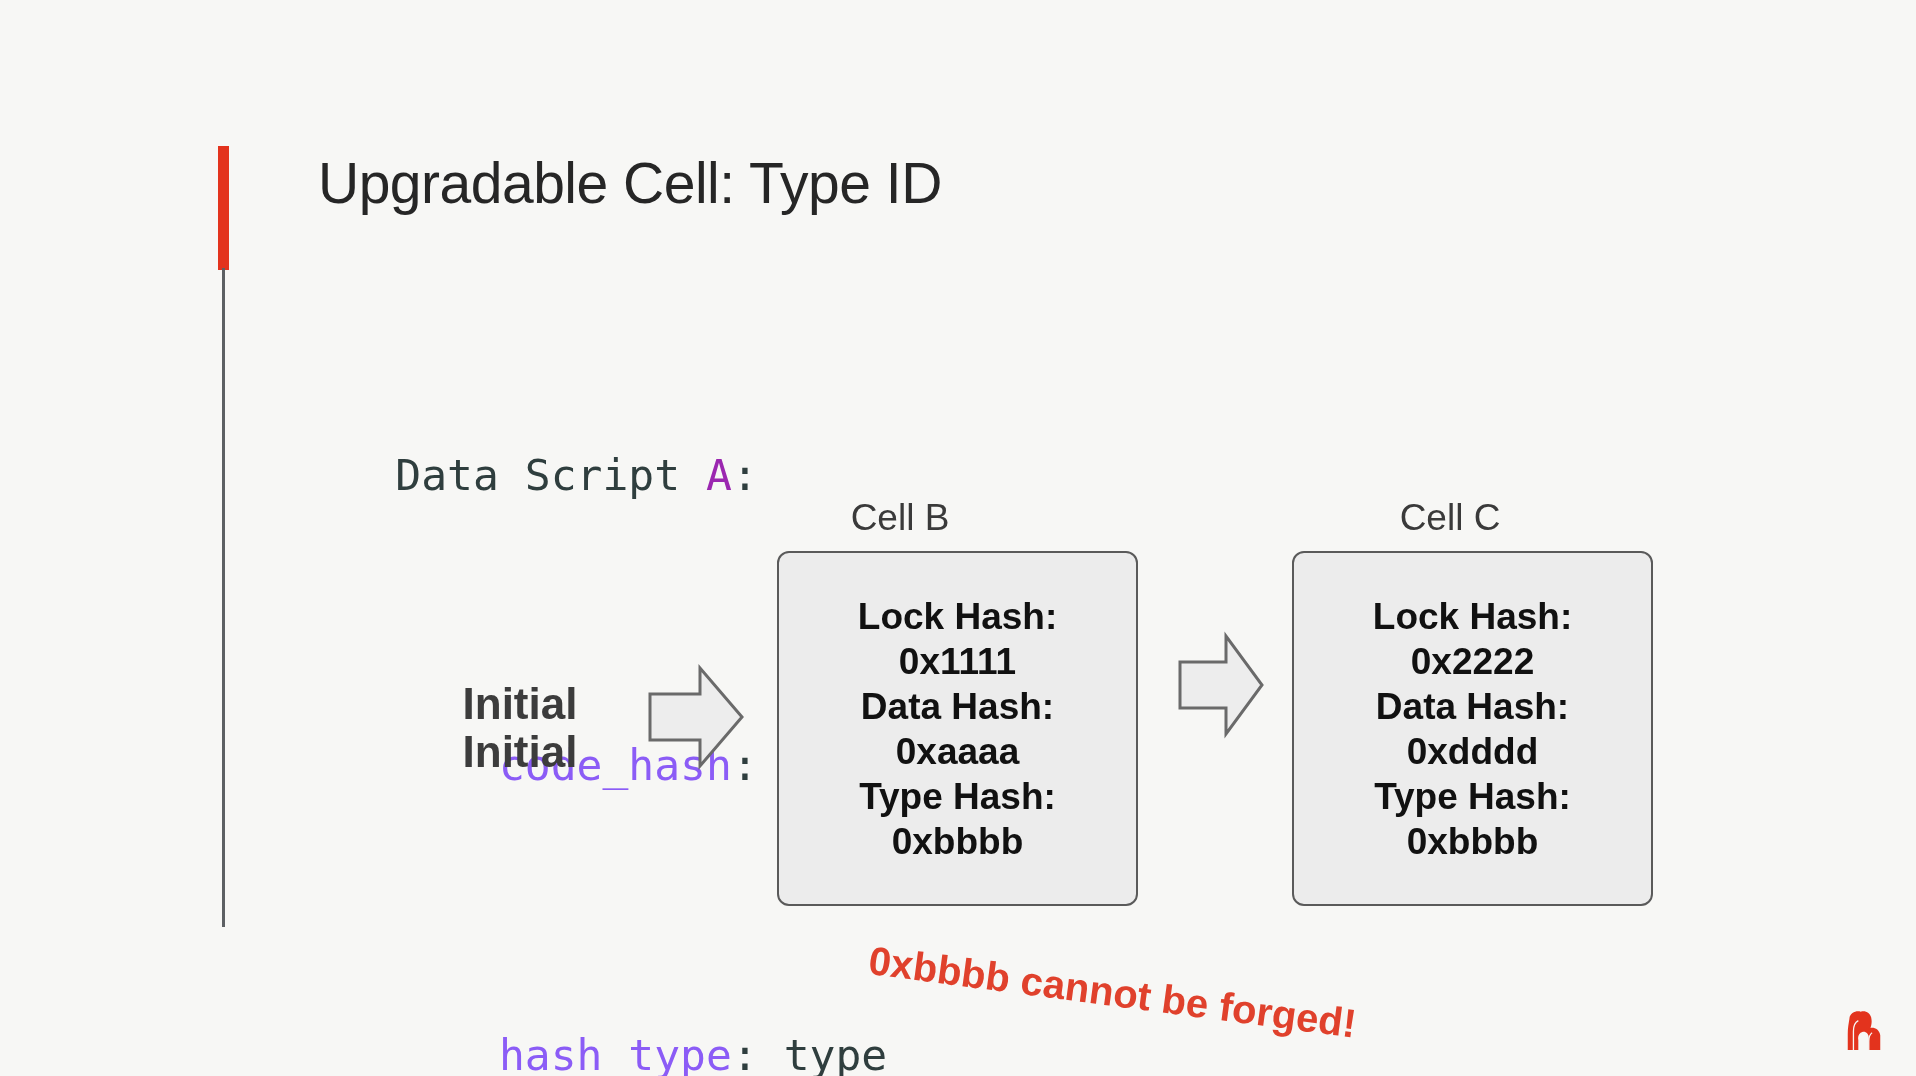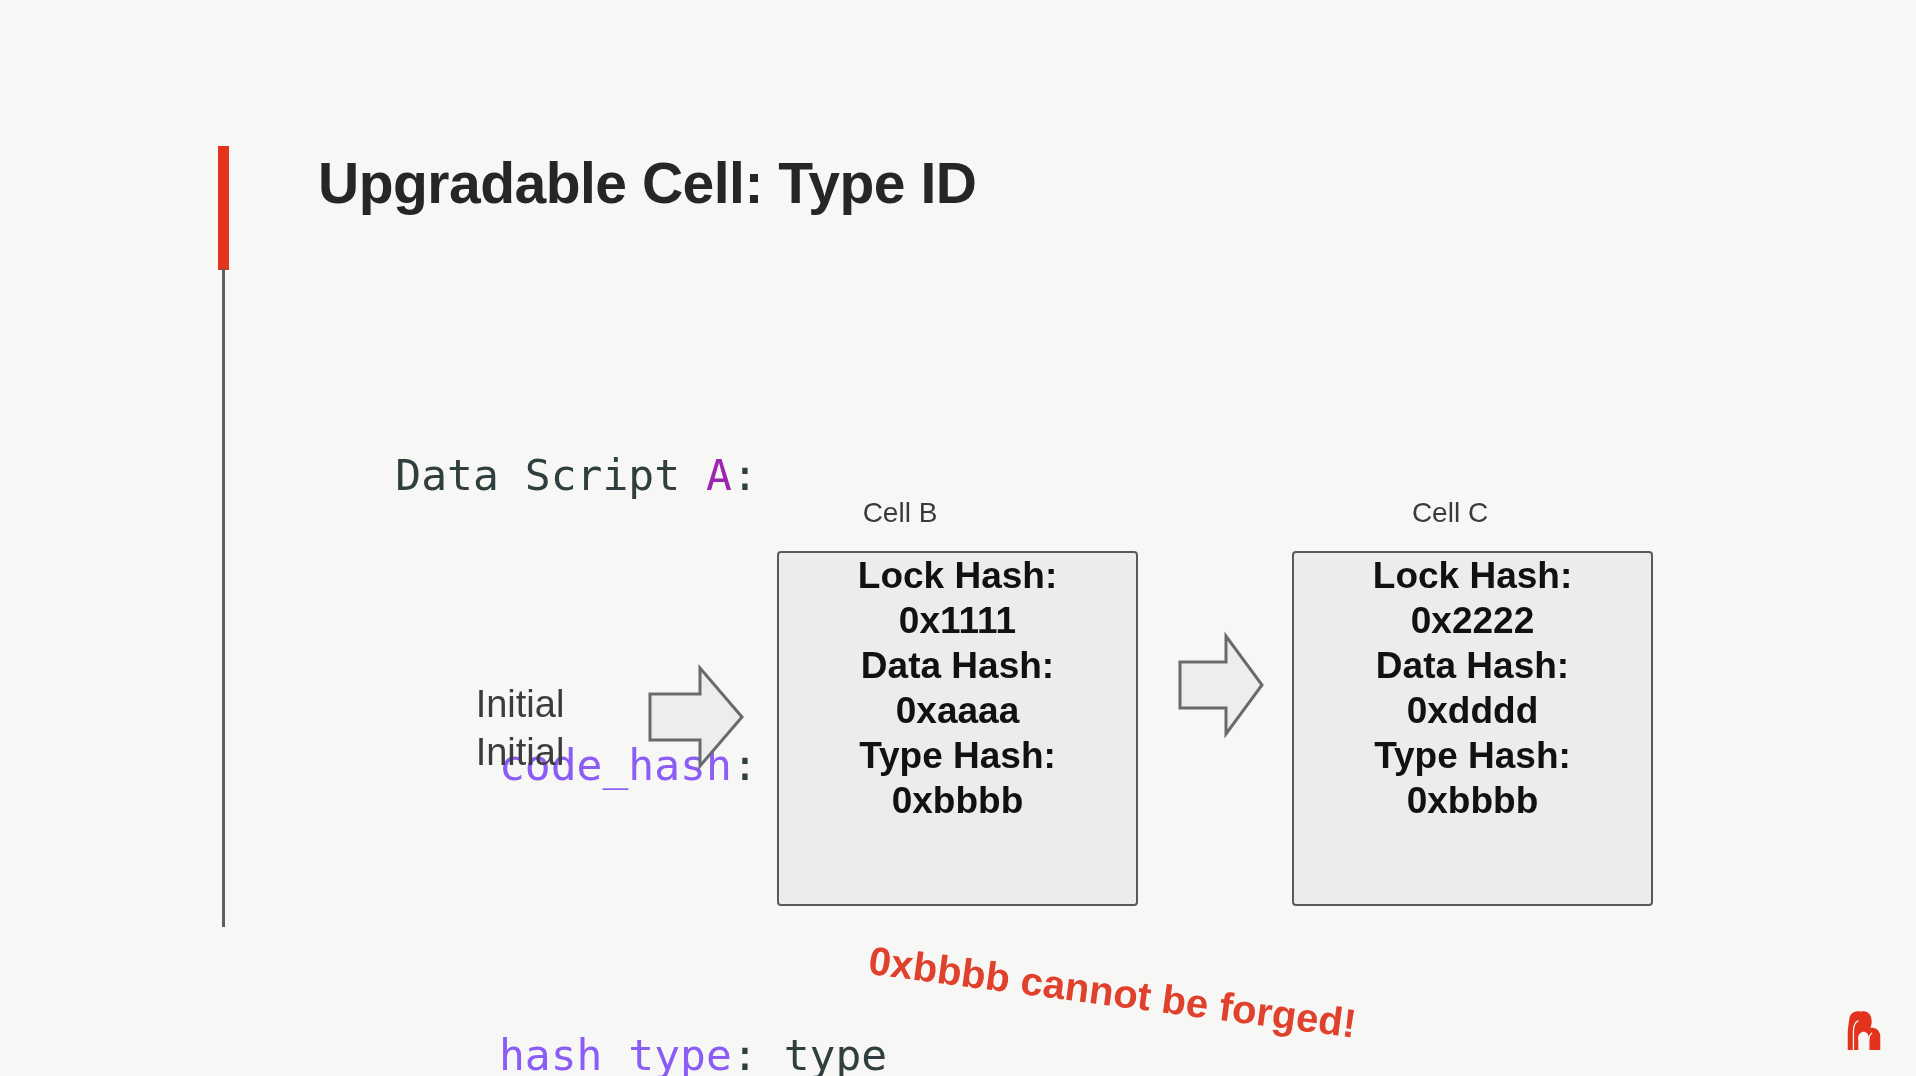--- a/index.html
+++ b/index.html
@@ -39,21 +39,21 @@
     height: 659px;
     background: #5d6063;
   }
 
   
   .title {
     position: absolute;
     left: 318px;
     top: 150px;
     font-size: 57px;
-    font-weight: bold;
+    font-weight: normal;
     color: #262626;
     letter-spacing: -0.5px;
     white-space: nowrap;
   }
 
   
   .code-block {
     position: absolute;
     left: 240px;
     top: 272px;
@@ -66,51 +66,51 @@
   .code-line { white-space: pre; }
   .tok-plain  { color: #2f3e3e; }
   .tok-ident  { color: #9b27b0; }
   .tok-key    { color: #8b5cf6; text-align: center; }
   .tok-num    { color: #c0392b; }
   .tok-punct  { color: #2f3e3e; }
 
   
   .cell-label {
     position: absolute;
-    font-size: 28px;
+    font-size: 37px;
     font-weight: 500;
     color: #3a3a3a;
     text-align: center;
     white-space: nowrap;
   }
   .cell-box {
     position: absolute;
     background: #ececec;
     border: 2.5px solid #5a5a5a;
-    border-radius: 4px;
+    border-radius: 12px;
     box-sizing: border-box;
     display: flex;
     flex-direction: column;
     align-items: center;
-    justify-content: flex-start;
+    justify-content: center;
   }
   .cell-box .row {
     font-size: 37px;
     font-weight: bold;
     color: #111111;
     line-height: 45px;
     text-align: center;
     white-space: nowrap;
   }
 
   
   .step-label {
     position: absolute;
-    font-size: 38px;
-    font-weight: normal;
+    font-size: 44px;
+    font-weight: bold;
     color: #3c3c3c;
     text-align: center;
     line-height: 48px;
     white-space: nowrap;
   }
 
   
   .block-arrow { position: absolute; }
 
   

